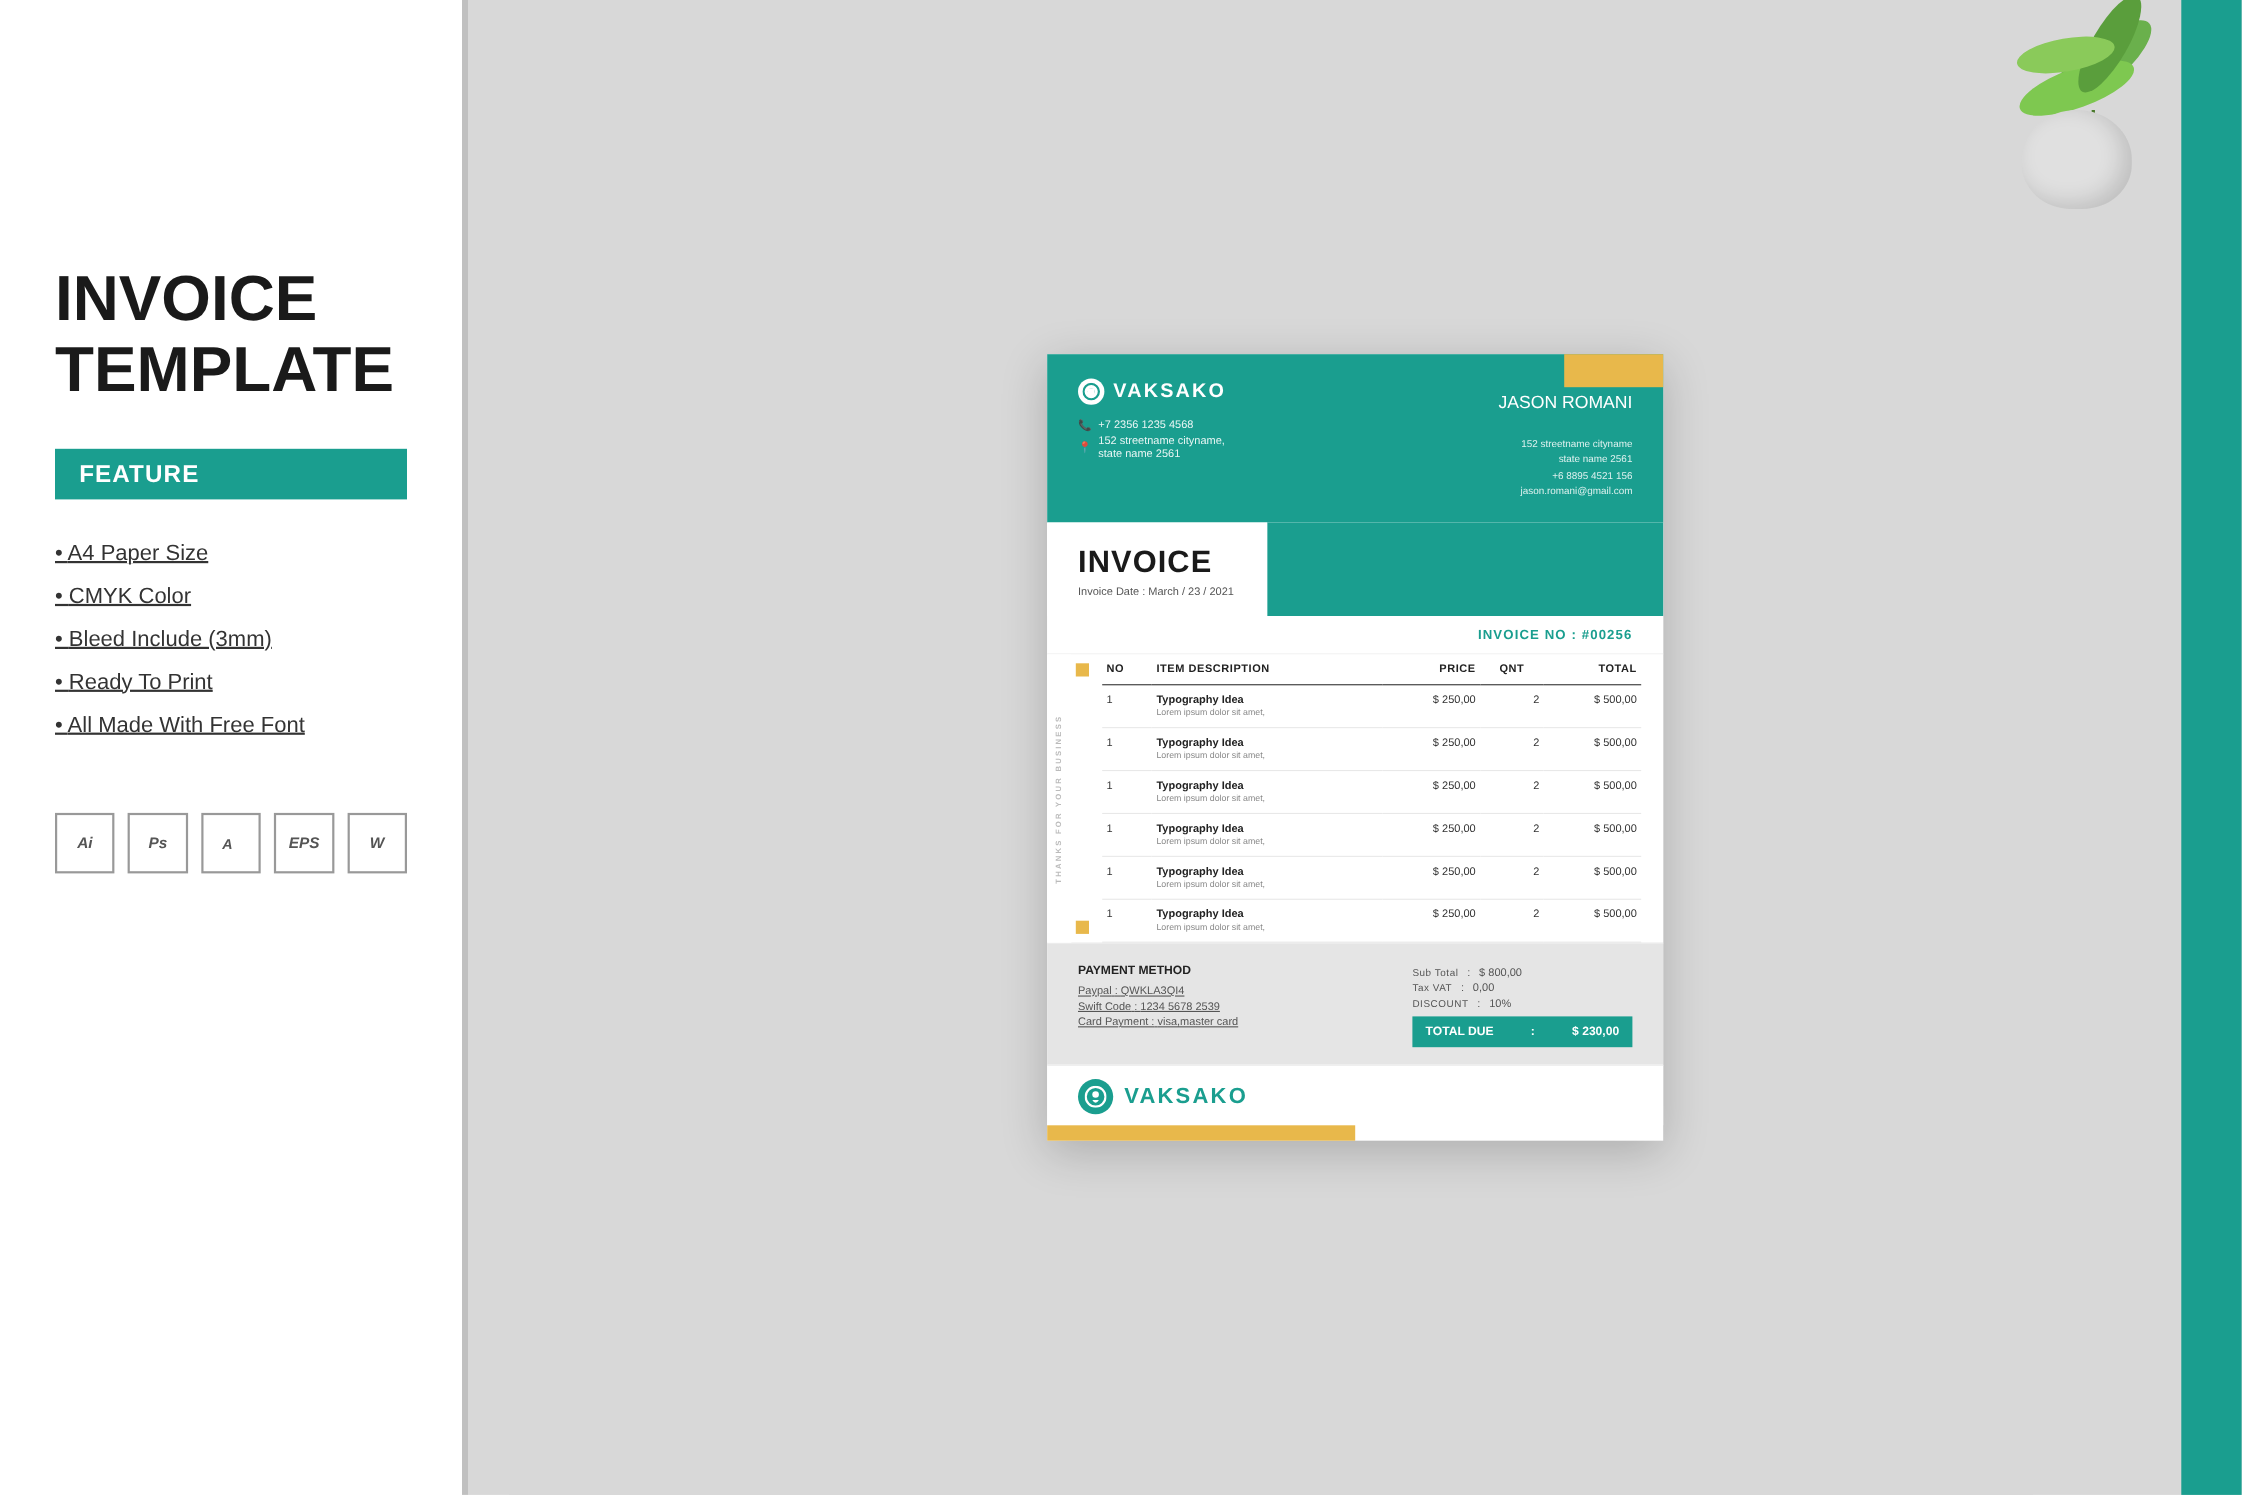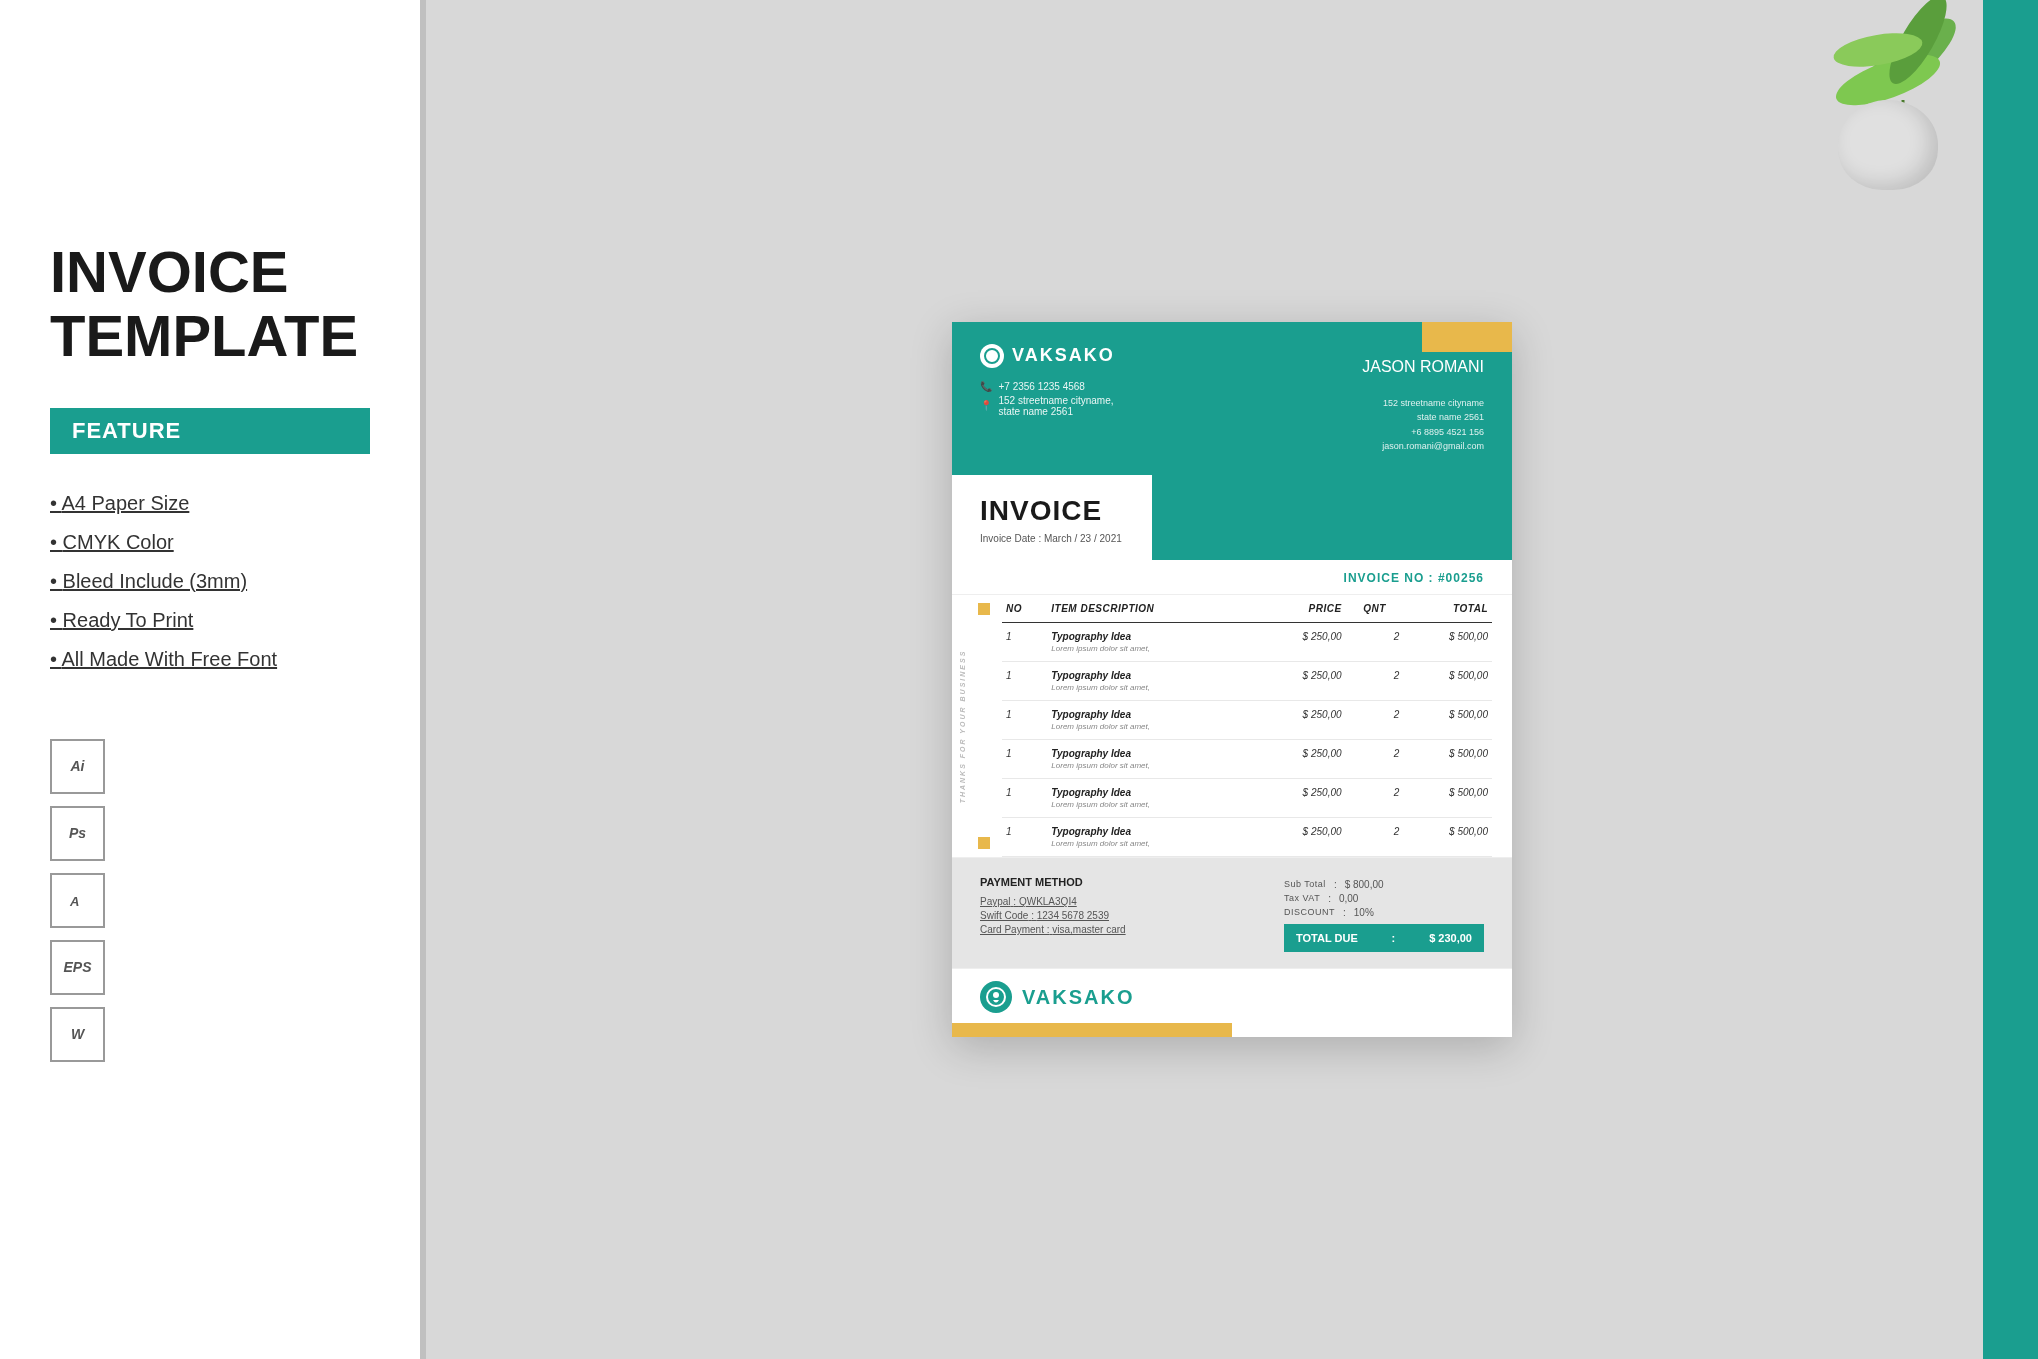--- a/index.html
+++ b/index.html
@@ -53,21 +53,20 @@
     }
     .features-list li::before {
       content: "• ";
       color: #333;
     }
 
     .software-icons {
       display: flex;
       gap: 12px;
       margin-top: 10px;
-      flex-direction: column;
     }
     .sw-icon {
       width: 55px;
       height: 55px;
       border: 2px solid #999;
       display: flex;
       align-items: center;
       justify-content: center;
       font-size: 14px;
       font-weight: 700;
@@ -247,21 +246,20 @@
       font-weight: 700;
       color: #1a9e8f;
       letter-spacing: 1px;
     }
 
     
     .inv-table-section {
       display: flex;
       padding: 0;
       background: white;
-      font-style: italic;
     }
 
     .sideways-text-col {
       width: 22px;
       background: white;
       display: flex;
       align-items: center;
       justify-content: center;
       padding: 20px 0;
     }

